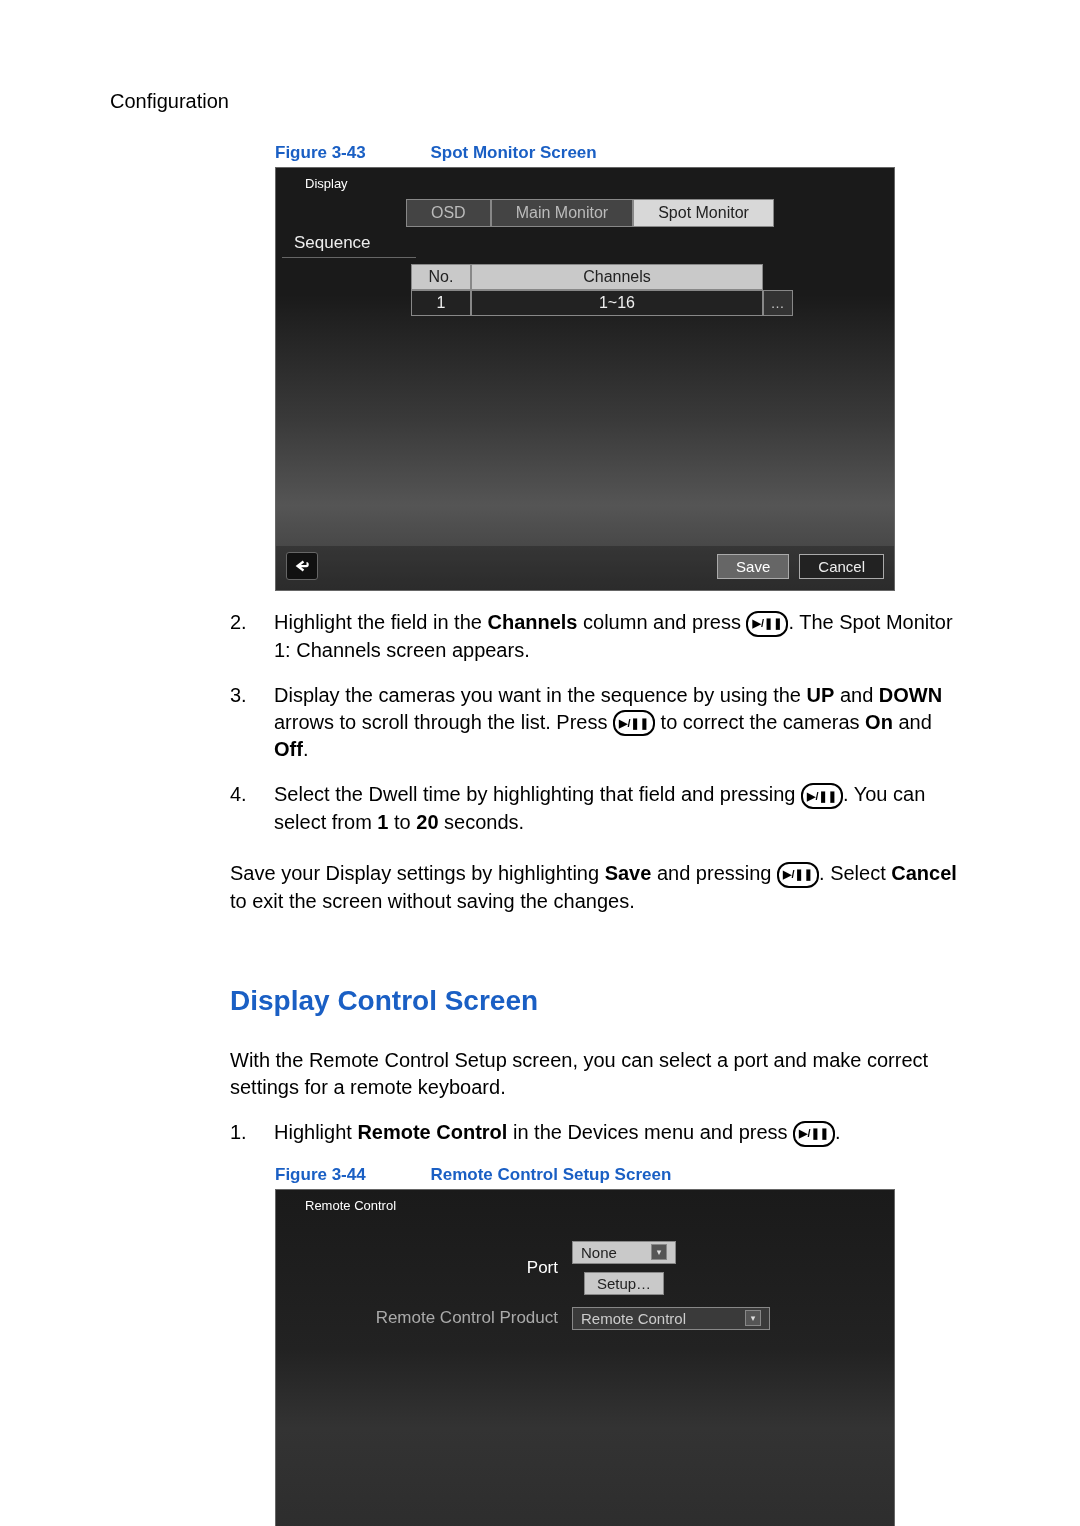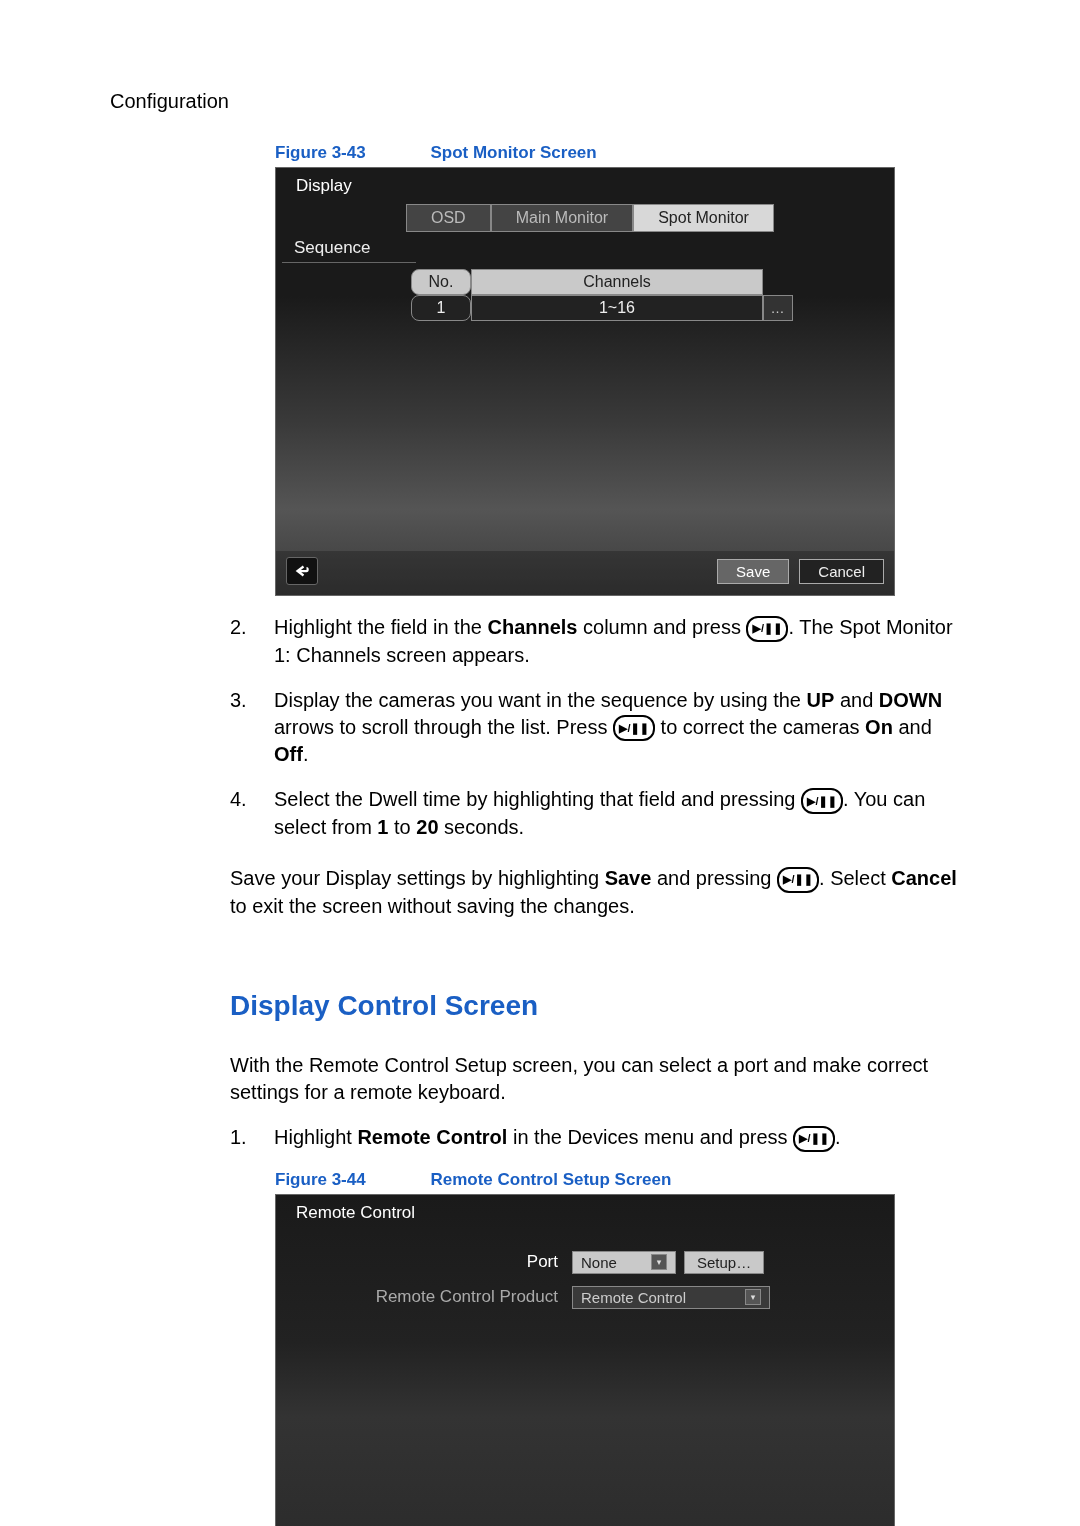--- a/index.html
+++ b/index.html
@@ -32,22 +32,22 @@
     margin-left: 165px;
     width: 620px;
     background: linear-gradient(180deg, #1a1a1a 0%, #1a1a1a 30%, #3a3a3a 60%, #555 80%, #3a3a3a 100%);
     color: #fff;
     font-size: 17px;
     border: 1px solid #666;
     box-sizing: border-box;
     position: relative;
   }
   .ss-title {
-    padding: 8px 20px;
-    font-size: 17px;
+    padding: 8px 29px;
+    font-size: 13px;
   }
   .tab-group {
     display: flex;
     margin-left: 130px;
     padding: 0 0 0 0;
     gap: 0;
   }
   .tab {
     border: 1px solid #888;
     background: #444;
@@ -82,21 +82,21 @@
     font-size: 16px;
   }
   .seq-th {
     background: #c9c9c9;
     color: #222;
   }
   .seq-td {
     background: #222;
     color: #eee;
   }
-  .col-no { width: 58px; border-radius: 8px; }
+  .col-no { width: 58px; }
   .col-ch { width: 290px; }
   .seq-dots {
     width: 28px;
     border: 1px solid #888;
     background: #333;
     color: #ccc;
     display: flex;
     align-items: center;
     justify-content: center;
     font-size: 14px;
@@ -194,20 +194,21 @@
     text-align: right;
     padding-right: 14px;
     color: #aaa;
     font-size: 17px;
   }
   .rc-label.bright { color: #fff; }
   .rc-field {
     display: flex;
     align-items: center;
     gap: 8px;
+    flex-direction: column;
   }
   .dropdown {
     background: #c9c9c9;
     color: #222;
     border: 1px solid #888;
     padding: 2px 8px;
     font-size: 15px;
     display: flex;
     align-items: center;
     justify-content: space-between;

